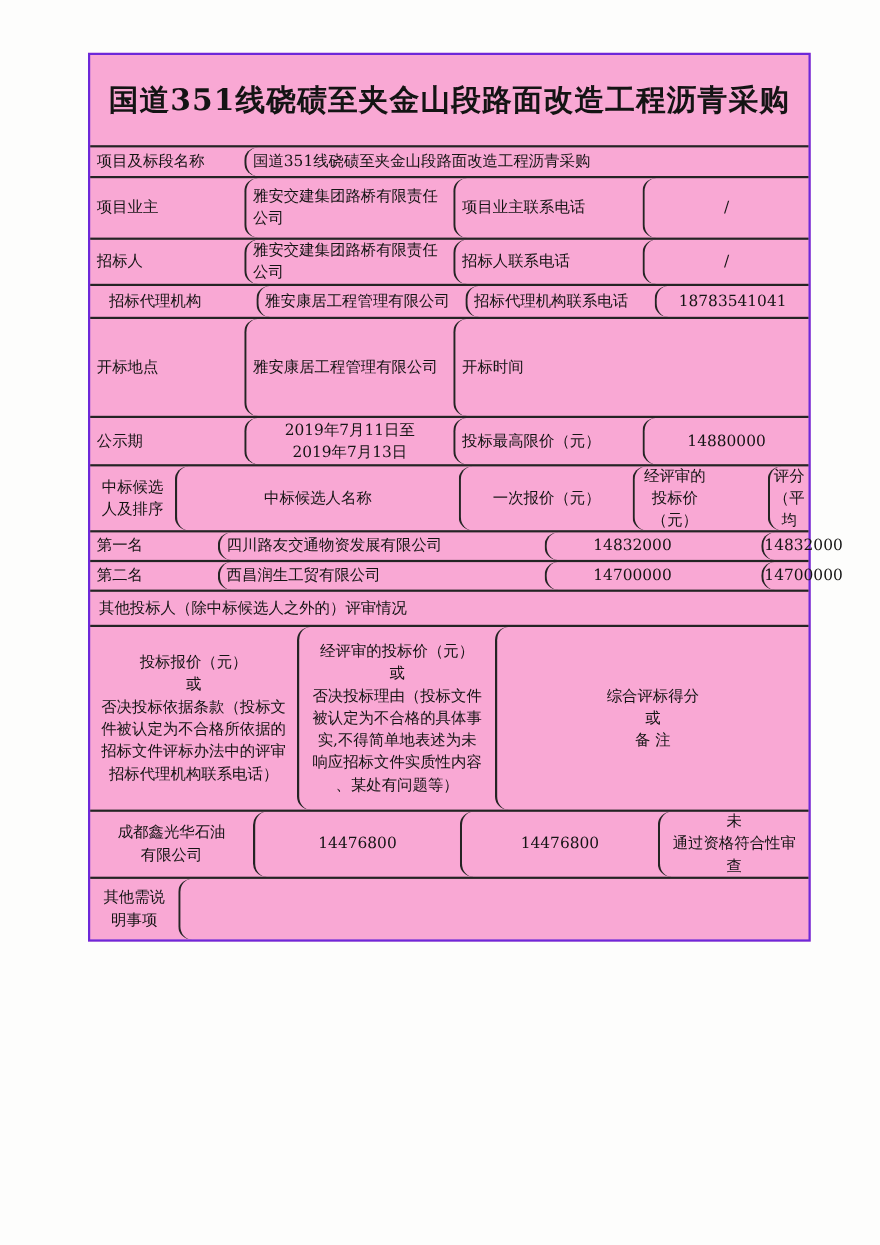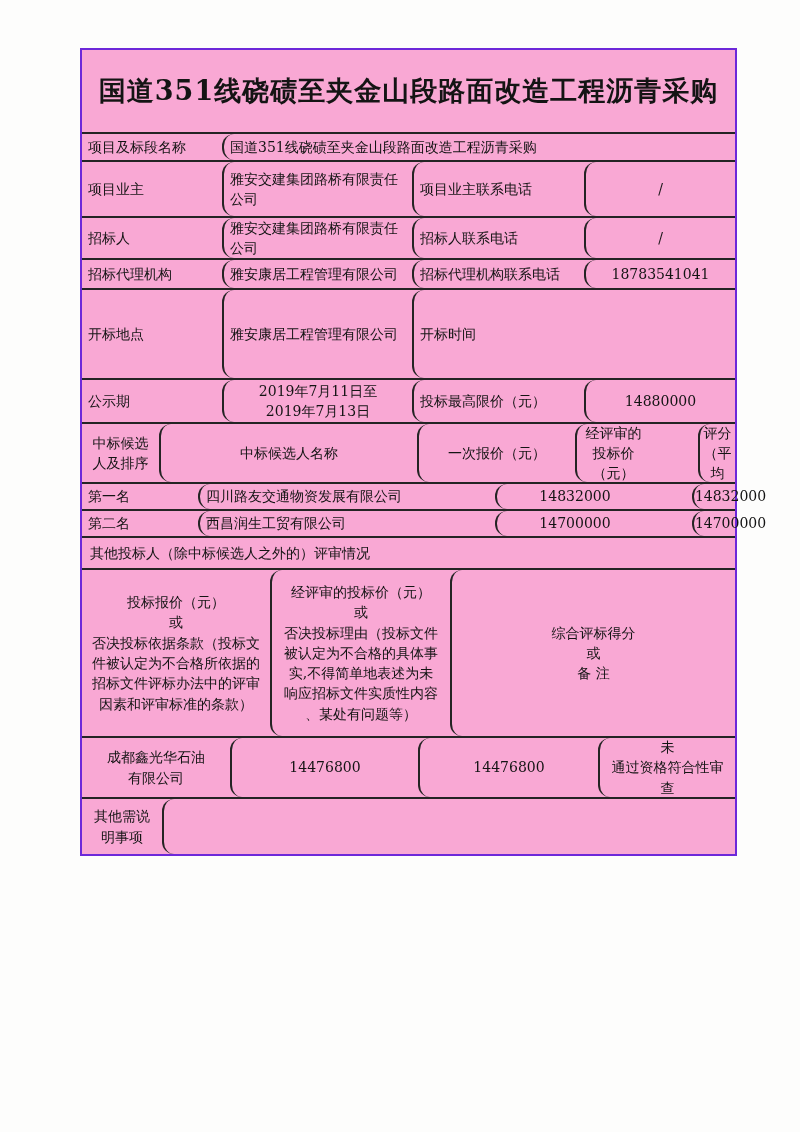--- a/index.html
+++ b/index.html
@@ -52,21 +52,21 @@
   .b4{width:75px;flex:none;}
   .b5{flex:1;margin-left:48px;}
   
   .c1{width:148px;flex:none;}
   .c2{width:188px;flex:none;}
   .c3{width:180px;flex:none;padding:13px 9px;}
   .c4{flex:1;}
   
   .d1{width:80px;flex:none;}
   .d2{flex:1;}
-  .h28{height:28px;} .h56{height:56px;} .h42{height:42px;} .h30{height:30px;}
+  .h28{height:28px;} .h56{height:56px;} .h42{height:42px;} .h30{height:30px;padding-left:11px;}
   .h90{height:90px;} .h44{height:44px;} .h60{height:60px;} .h27{height:27px;gap:39px;}
   .h32{height:32px;} .h168{height:168px;} .h61{height:61px;} .h57{height:57px;}
   .lh-tight{line-height:1.45;}
 </style>
 </head>
 <body>
 
 <div class="page">
   <div class="doc">
 
@@ -148,21 +148,21 @@
     <div class="row h32">
       <div class="cell d2 left" style="padding-left:8px;">其他投标人（除中标候选人之外的）评审情况</div>
     </div>
 
     <div class="row h168">
       <div class="cell c2 center lh-tight">投标报价（元）
 或
 否决投标依据条款（投标文
 件被认定为不合格所依据的
 招标文件评标办法中的评审
-因素和评审标准的条款）</div>
+招标代理机构联系电话）</div>
       <div class="cell c3 center lh-tight">经评审的投标价（元）
 或
 否决投标理由（投标文件
 被认定为不合格的具体事
 实,不得简单地表述为未
 响应招标文件实质性内容
 、某处有问题等）</div>
       <div class="cell c4 center lh-tight">综合评标得分
 或
 备  注</div>

